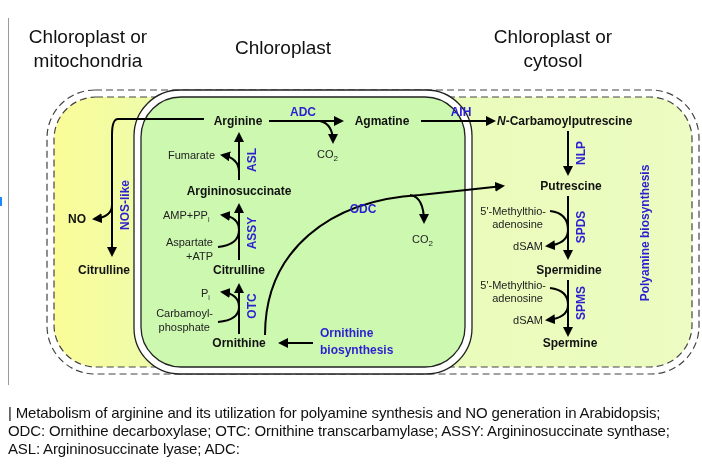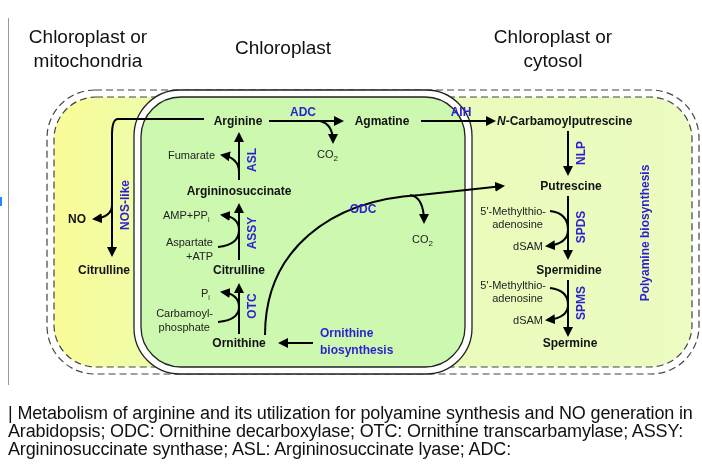--- a/index.html
+++ b/index.html
@@ -1,20 +1,20 @@
 <!DOCTYPE html>
 <html><head>
 <meta charset="utf-8">
 <style>
   html, body { margin:0; padding:0; background:#ffffff; }
   body { width:702px; height:471px; position:relative; overflow:hidden; font-family:"Liberation Sans", sans-serif; }
   #left-rule { position:absolute; left:8px; top:18px; width:1px; height:367px; background:#9a9a9a; }
   #blue-mark { position:absolute; left:0; top:197px; width:2px; height:9px; background:#1e88ff; }
   svg#diagram { position:absolute; left:0; top:0; }
-  .caption { position:absolute; left:8px; top:404px; width:690px; font-size:18px; line-height:18px; color:#111; font-family:"Liberation Sans", sans-serif; letter-spacing:-0.15px; }
+  .caption { position:absolute; left:8px; top:404px; width:690px; font-size:15px; line-height:18px; color:#111; font-family:"Liberation Sans", sans-serif; letter-spacing:-0.15px; }
   .region-title { font-family:"Liberation Sans", sans-serif; font-size:19px; fill:#111; }
   .met { font-family:"Liberation Sans", sans-serif; font-size:12px; font-weight:bold; fill:#111; }
   .side { font-family:"Liberation Sans", sans-serif; font-size:11px; fill:#222; }
   .enz { font-family:"Liberation Sans", sans-serif; font-size:12px; font-weight:bold; fill:#2b1fd0; }
   .arrow { fill:none; stroke:#000; stroke-width:2; }
 </style>
 </head>
 <body>
 
 <div id="left-rule"></div>

